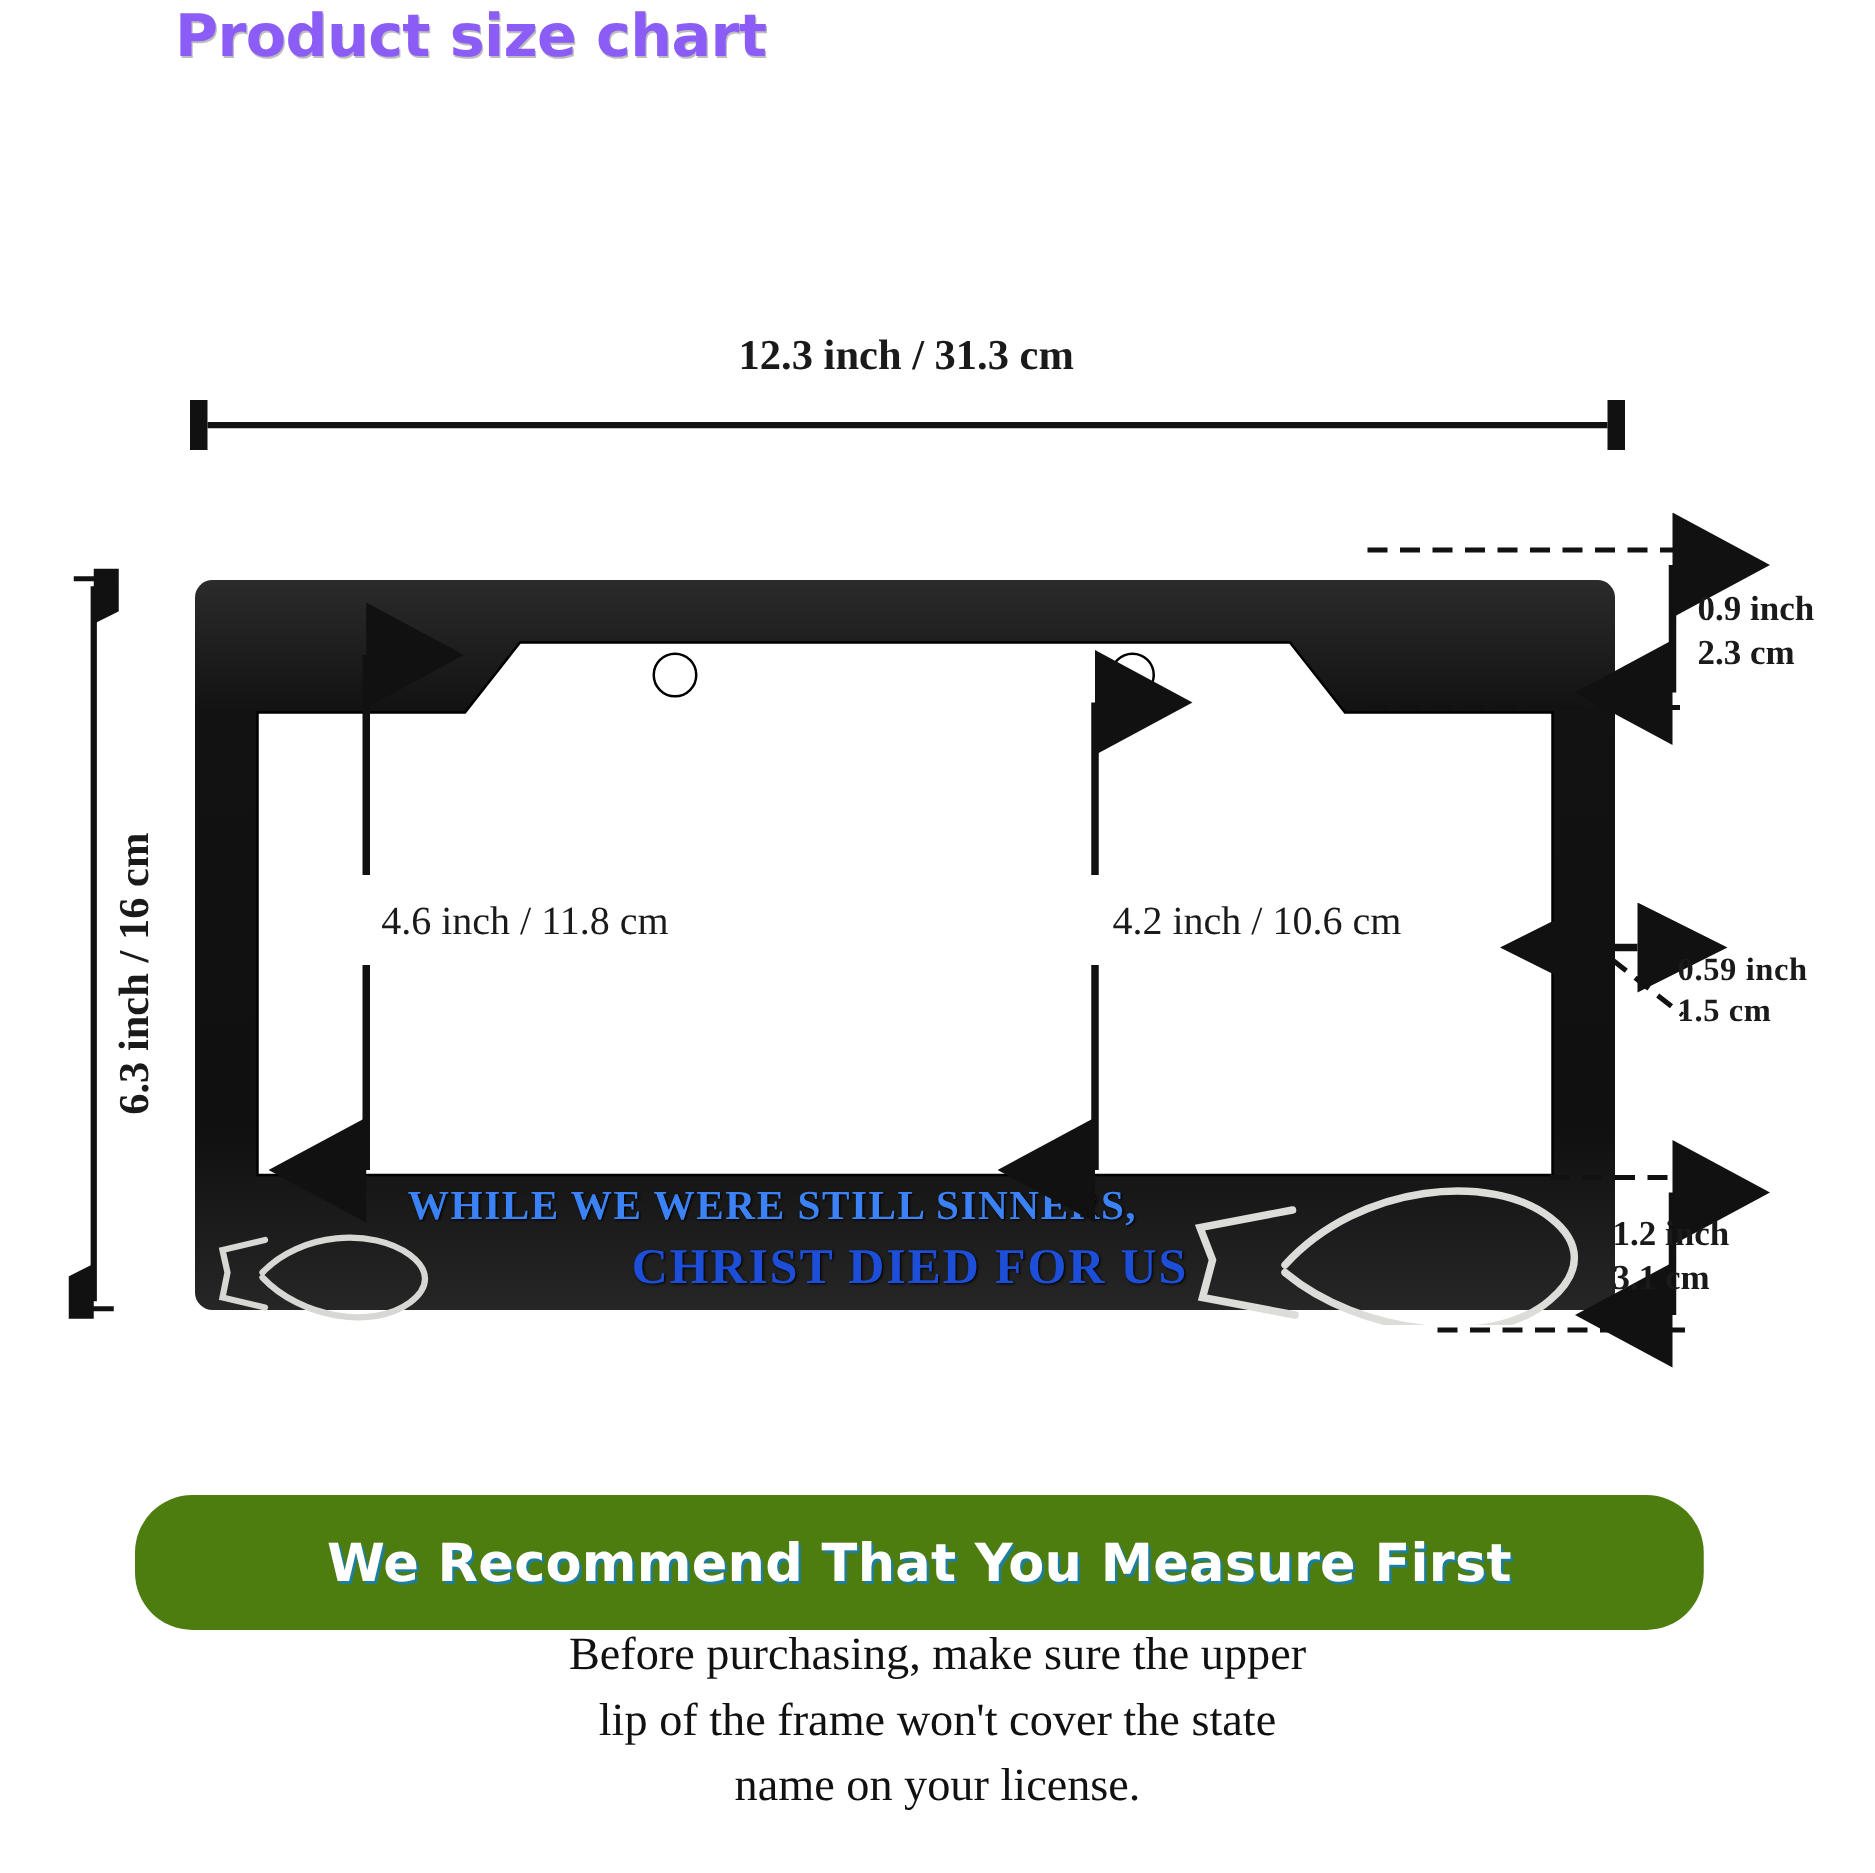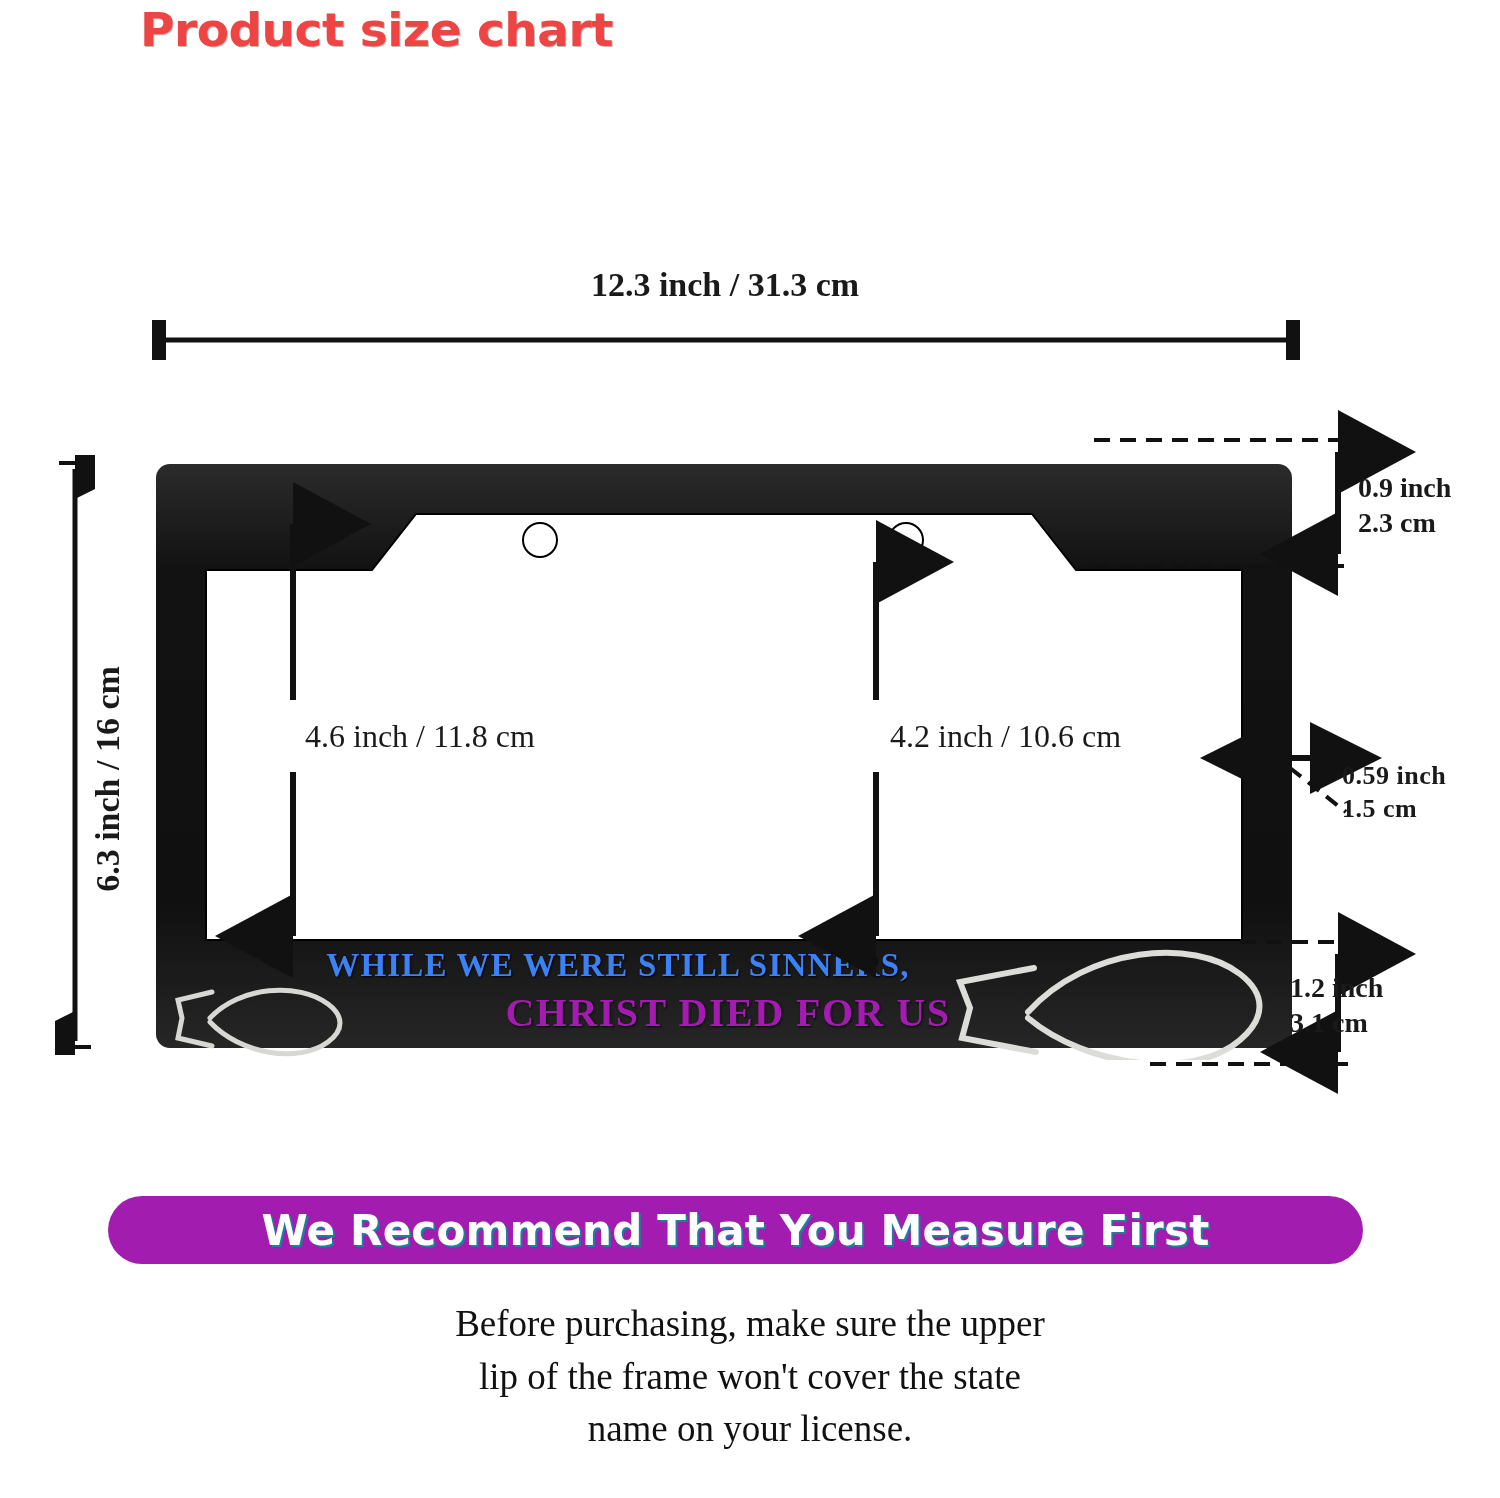--- a/index.html
+++ b/index.html
@@ -21,21 +21,21 @@
     position: absolute;
     left: 140px;
     top: 4px;
     width: 1100px;
   }
   #title {
     font-family: "DejaVu Sans", sans-serif;
     font-weight: bold;
     font-size: 47px;
     letter-spacing: -0.5px;
-    color: #ef4444;
+    color: #8b5cf6;
     margin: 0;
     line-height: 1.1;
     text-shadow: 1px 1px 0 #bdbdbd;
   }
   #subtitle {
     font-family: "DejaVu Serif", serif;
     font-weight: bold;
     font-size: 26.5px;
     line-height: 1.45;
     margin-top: 18px;
@@ -125,21 +125,21 @@
   #frame-bot-line2 {
     position: absolute;
     left: 200px;
     top: 537px;
     width: 760px;
     text-align: center;
     font-family: "Liberation Serif", serif;
     font-weight: bold;
     font-size: 40px;
     letter-spacing: 1.5px;
-    color: #a21caf;
+    color: #1d4ed8;
     text-shadow: 1px 1px 2px #000;
   }
 
   
   .inner-dim-label {
     position: absolute;
     font-size: 32px;
     font-weight: normal;
     color: #1a1a1a;
     white-space: nowrap;
@@ -169,22 +169,22 @@
     height: 1498px;
     pointer-events: none;
   }
 
   
   #banner {
     position: absolute;
     left: 108px;
     top: 1196px;
     width: 1255px;
-    height: 68px;
-    background: #a21caf;
+    height: 108px;
+    background: #4d7c0f;
     border-radius: 46px;
     display: flex;
     align-items: center;
     justify-content: center;
   }
   #banner-text {
     font-family: "DejaVu Sans", sans-serif;
     font-weight: bold;
     font-size: 42px;
     color: #ffffff;

